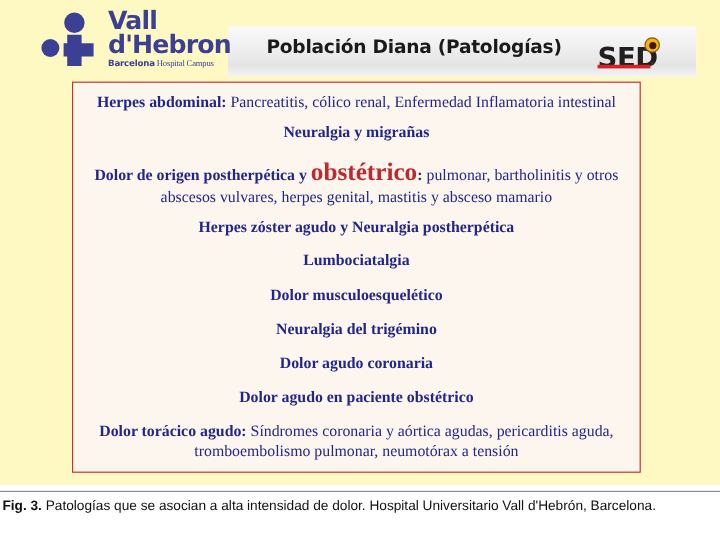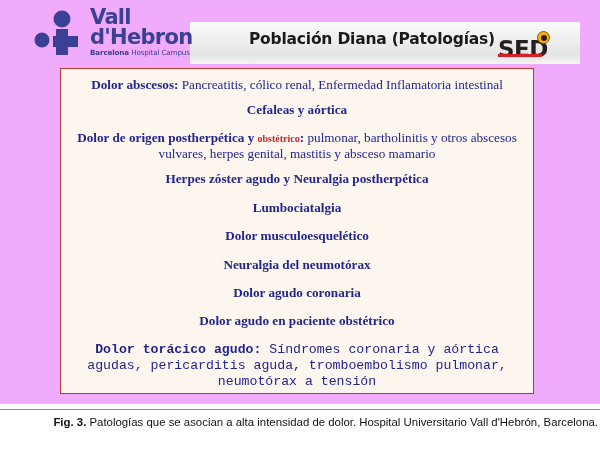--- a/index.html
+++ b/index.html
@@ -14,21 +14,21 @@
     overflow: hidden;
     font-family: "Liberation Sans", sans-serif;
   }
 
   
   #figure {
     position: absolute;
     left: 0; top: 0;
     width: 600px;
     height: 404px;
-    background: #f0abfc;
+    background: #fef9c3;
   }
 
   
   #header {
     position: absolute;
     left: 0; top: 0;
     width: 600px;
     height: 66px;
   }
 
@@ -37,24 +37,24 @@
     position: absolute;
     left: 190px;
     top: 22px;
     width: 390px;
     height: 42px;
     background: linear-gradient(180deg, #fafafa 0%, #eeeeee 45%, #e4e4e4 78%, #f4f4f4 100%);
   }
 
   #slide-title {
     position: absolute;
-    left: 205px;
+    left: 222px;
     top: 30px;
     width: 290px;
-    text-align: right;
+    text-align: left;
     font-family: "DejaVu Sans", sans-serif;
     font-size: 15.5px;
     font-weight: bold;
     color: #1a1a1a;
     letter-spacing: -0.2px;
     white-space: nowrap;
   }
 
   
   #vh-logo {
@@ -86,21 +86,21 @@
   .vh-line2 { font-size: 21px; }
   .vh-line3 {
     font-family: "DejaVu Sans", sans-serif;
     font-size: 7.2px;
     color: #3b4095;
     letter-spacing: -0.15px;
     margin-top: 1px;
     white-space: nowrap;
   }
   .vh-line3 b { font-weight: bold; }
-  .vh-line3 span { font-weight: normal; }
+  .vh-line3 span { font-weight: normal; font-family: Liberation Serif, serif; }
 
   
   #sed-logo {
     position: absolute;
     left: 498px;
     top: 32px;
     width: 58px;
     height: 30px;
   }
   #sed-text {
@@ -155,30 +155,30 @@
   }
 
   .line {
     font-family: "Liberation Serif", "DejaVu Serif", serif;
     color: #22268c;
     text-align: center;
     font-size: 13.2px;
     line-height: 1.24;
     margin: 0 0 9px 0;
   }
-  .line:last-child { margin-bottom: 12px; font-family: Liberation Mono, monospace; }
+  .line:last-child { margin-bottom: 12px; }
 
   .line b { font-weight: bold; }
   .line .normal { font-weight: normal; text-align: center; }
   .line.allbold { font-weight: bold; }
 
   .hl-red {
     color: #c1272d;
     font-weight: bold;
-    font-size: 10px;
+    font-size: 21px;
   }
 
   .sp-1 { margin-bottom: 11px; }
   .sp-2 { margin-bottom: 12px; }
 
   
   #caption-rule {
     position: absolute;
     left: 0;
     top: 409px;
@@ -188,21 +188,20 @@
   }
   #caption {
     position: absolute;
     left: 2px;
     top: 415px;
     width: 596px;
     font-family: "Liberation Sans", sans-serif;
     font-size: 11.4px;
     color: #111111;
     line-height: 1.33;
-    text-align: right;
   }
   #caption .fig-no { font-weight: bold; }
 </style>
 </head>
 <body>
 
 <div id="figure">
 
   <div id="header">
 
@@ -228,33 +227,33 @@
       <div id="sed-underline"></div>
       <div id="sed-dot"></div>
       <div id="sed-dot-core"></div>
       <div id="sed-tick">*</div>
     </div>
 
   </div>
 
   <div id="content-box">
 
-    <p class="line"><b>Dolor abscesos:</b><span class="normal"> Pancreatitis, cólico renal, Enfermedad Inflamatoria intestinal</span></p>
-
-    <p class="line allbold sp-1">Cefaleas y aórtica</p>
+    <p class="line"><b>Herpes abdominal:</b><span class="normal"> Pancreatitis, cólico renal, Enfermedad Inflamatoria intestinal</span></p>
+
+    <p class="line allbold sp-1">Neuralgia y migrañas</p>
 
     <p class="line"><b>Dolor de origen postherpética y </b><span class="hl-red">obstétrico</span><b>:</b><span class="normal"> pulmonar, bartholinitis y otros abscesos vulvares, herpes genital, mastitis y absceso mamario</span></p>
 
     <p class="line allbold sp-2">Herpes zóster agudo y Neuralgia postherpética</p>
 
     <p class="line allbold sp-2">Lumbociatalgia</p>
 
     <p class="line allbold sp-2">Dolor musculoesquelético</p>
 
-    <p class="line allbold sp-2">Neuralgia del neumotórax</p>
+    <p class="line allbold sp-2">Neuralgia del trigémino</p>
 
     <p class="line allbold sp-2">Dolor agudo coronaria</p>
 
     <p class="line allbold sp-2">Dolor agudo en paciente obstétrico</p>
 
     <p class="line"><b>Dolor torácico agudo:</b><span class="normal"> Síndromes coronaria y aórtica agudas, pericarditis aguda, tromboembolismo pulmonar, neumotórax a tensión</span></p>
 
   </div>
 </div>
 

